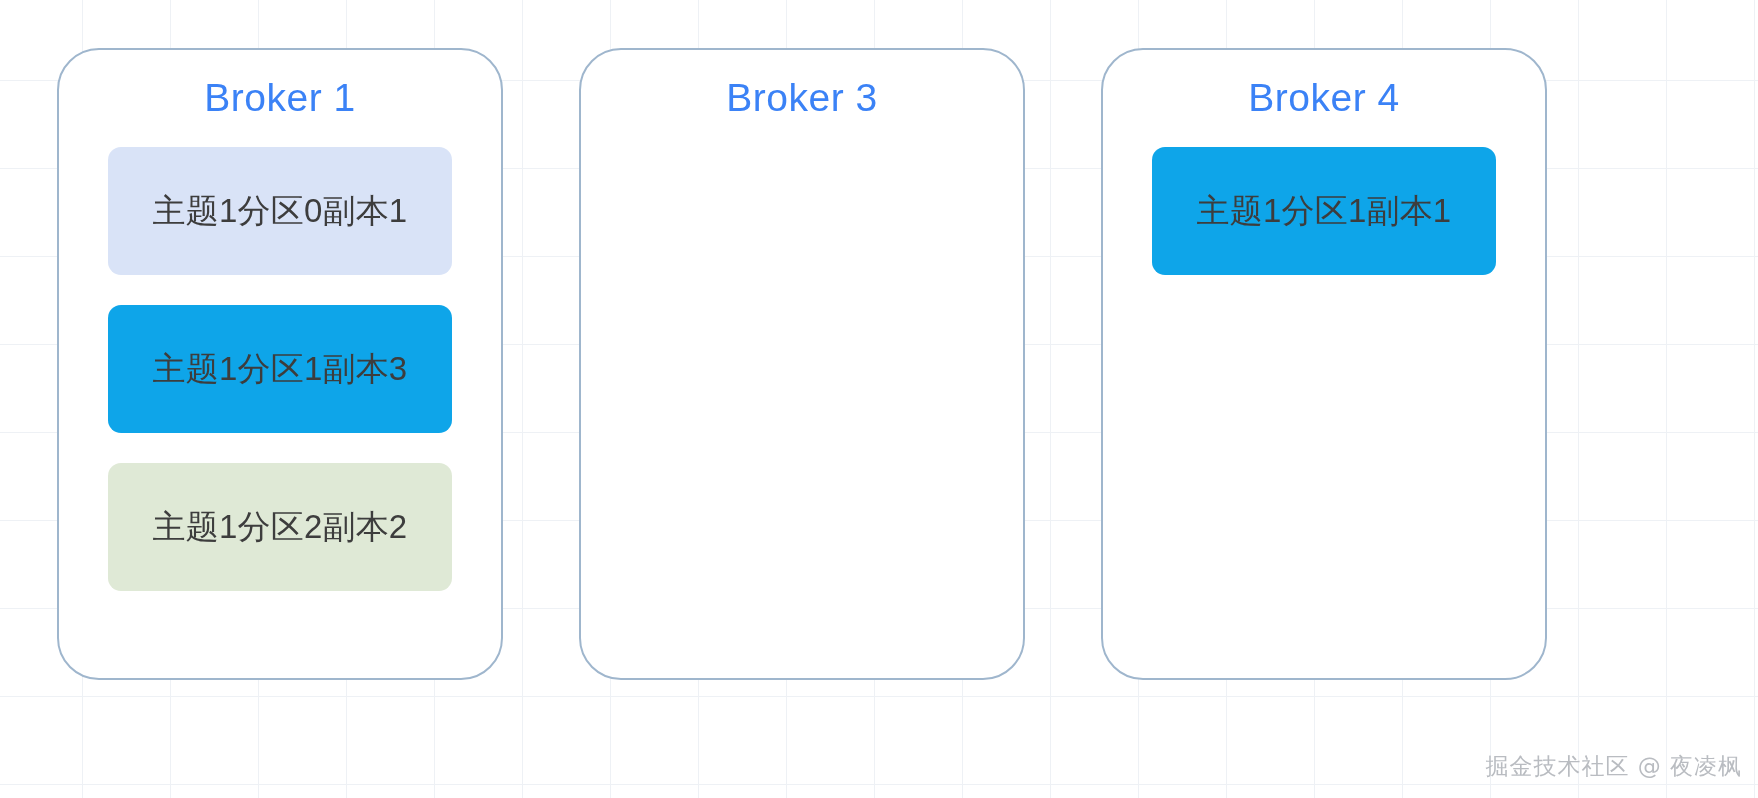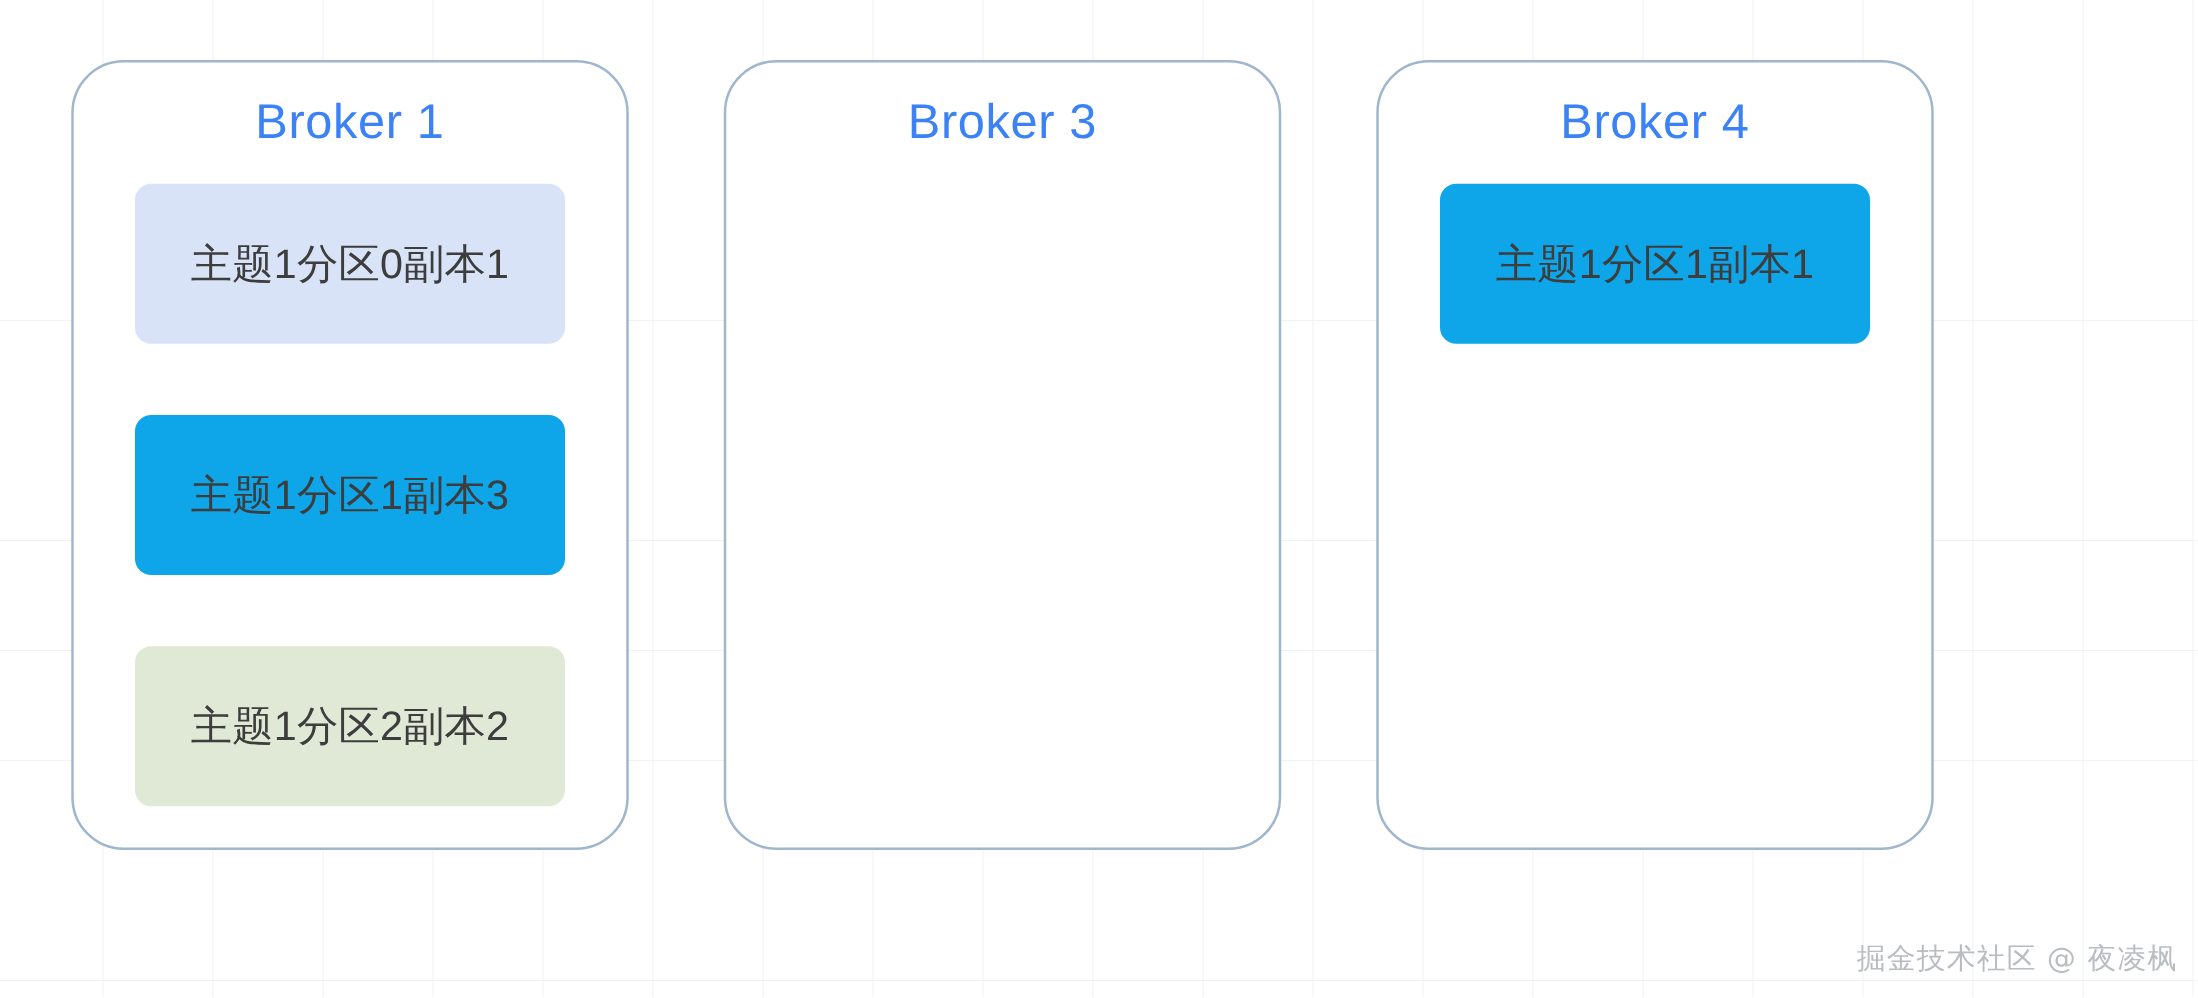--- a/index.html
+++ b/index.html
@@ -61,21 +61,21 @@
     text-align: center;
     user-select: none;
   }
 
   .replica-list {
     margin-top: 24px;
     width: 100%;
     display: flex;
     flex-direction: column;
     align-items: center;
-    gap: 57px;
+    gap: 30px;
   }
 
   .replica-box {
     width: 344px;
     height: 128px;
     border-radius: 13px;
     display: flex;
     align-items: center;
     justify-content: center;
     box-sizing: border-box;

